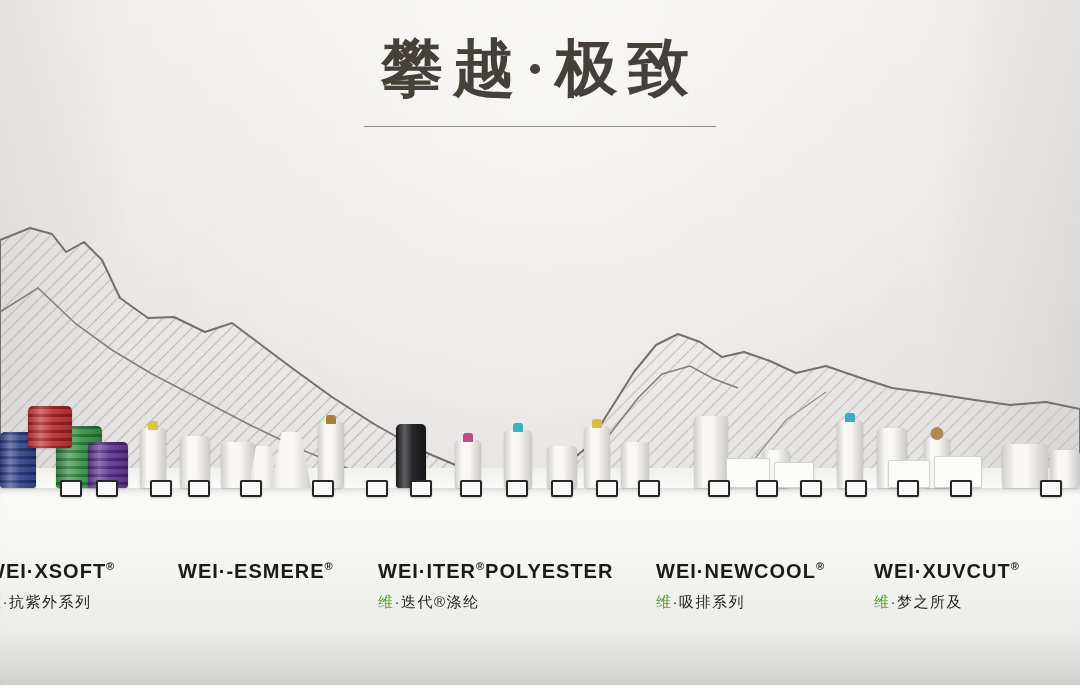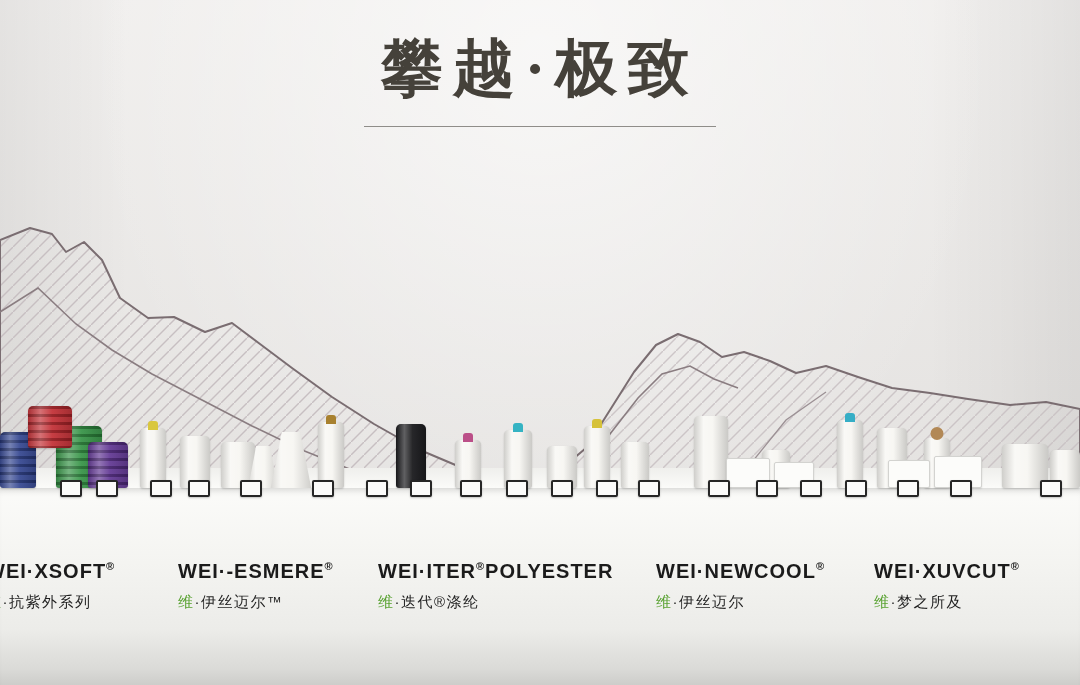--- a/index.html
+++ b/index.html
@@ -182,28 +182,27 @@
       <div class="placard" style="left: 950px; bottom: 188px;"></div>
       <div class="placard" style="left: 1040px; bottom: 188px;"></div>
     </div>
 
   <div class="product" style="left:-14px">
     <div class="brand"><span>WEI·XSOFT</span><sup>®</sup><span></span></div>
     <div class="cn"><span class="green">维</span><span>·抗紫外系列</span></div>
   </div>
   <div class="product" style="left:178px">
     <div class="brand"><span>WEI·-ESMERE</span><sup>®</sup><span></span></div>
-    <div class="cn"><span class="green">维</span><span>·伊丝迈尔™</span></div>
   </div>
   <div class="product" style="left:378px">
     <div class="brand"><span>WEI·ITER</span><sup>®</sup><span>POLYESTER</span></div>
     <div class="cn"><span class="green">维</span><span>·迭代®涤纶</span></div>
   </div>
   <div class="product" style="left:656px">
     <div class="brand"><span>WEI·NEWCOOL</span><sup>®</sup><span></span></div>
-    <div class="cn"><span class="green">维</span><span>·伊丝迈尔</span></div>
+    <div class="cn"><span class="green">维</span><span>·吸排系列</span></div>
   </div>
   <div class="product" style="left:874px">
     <div class="brand"><span>WEI·XUVCUT</span><sup>®</sup><span></span></div>
     <div class="cn"><span class="green">维</span><span>·梦之所及</span></div>
   </div>
 
 </div>
 
 </body></html>

